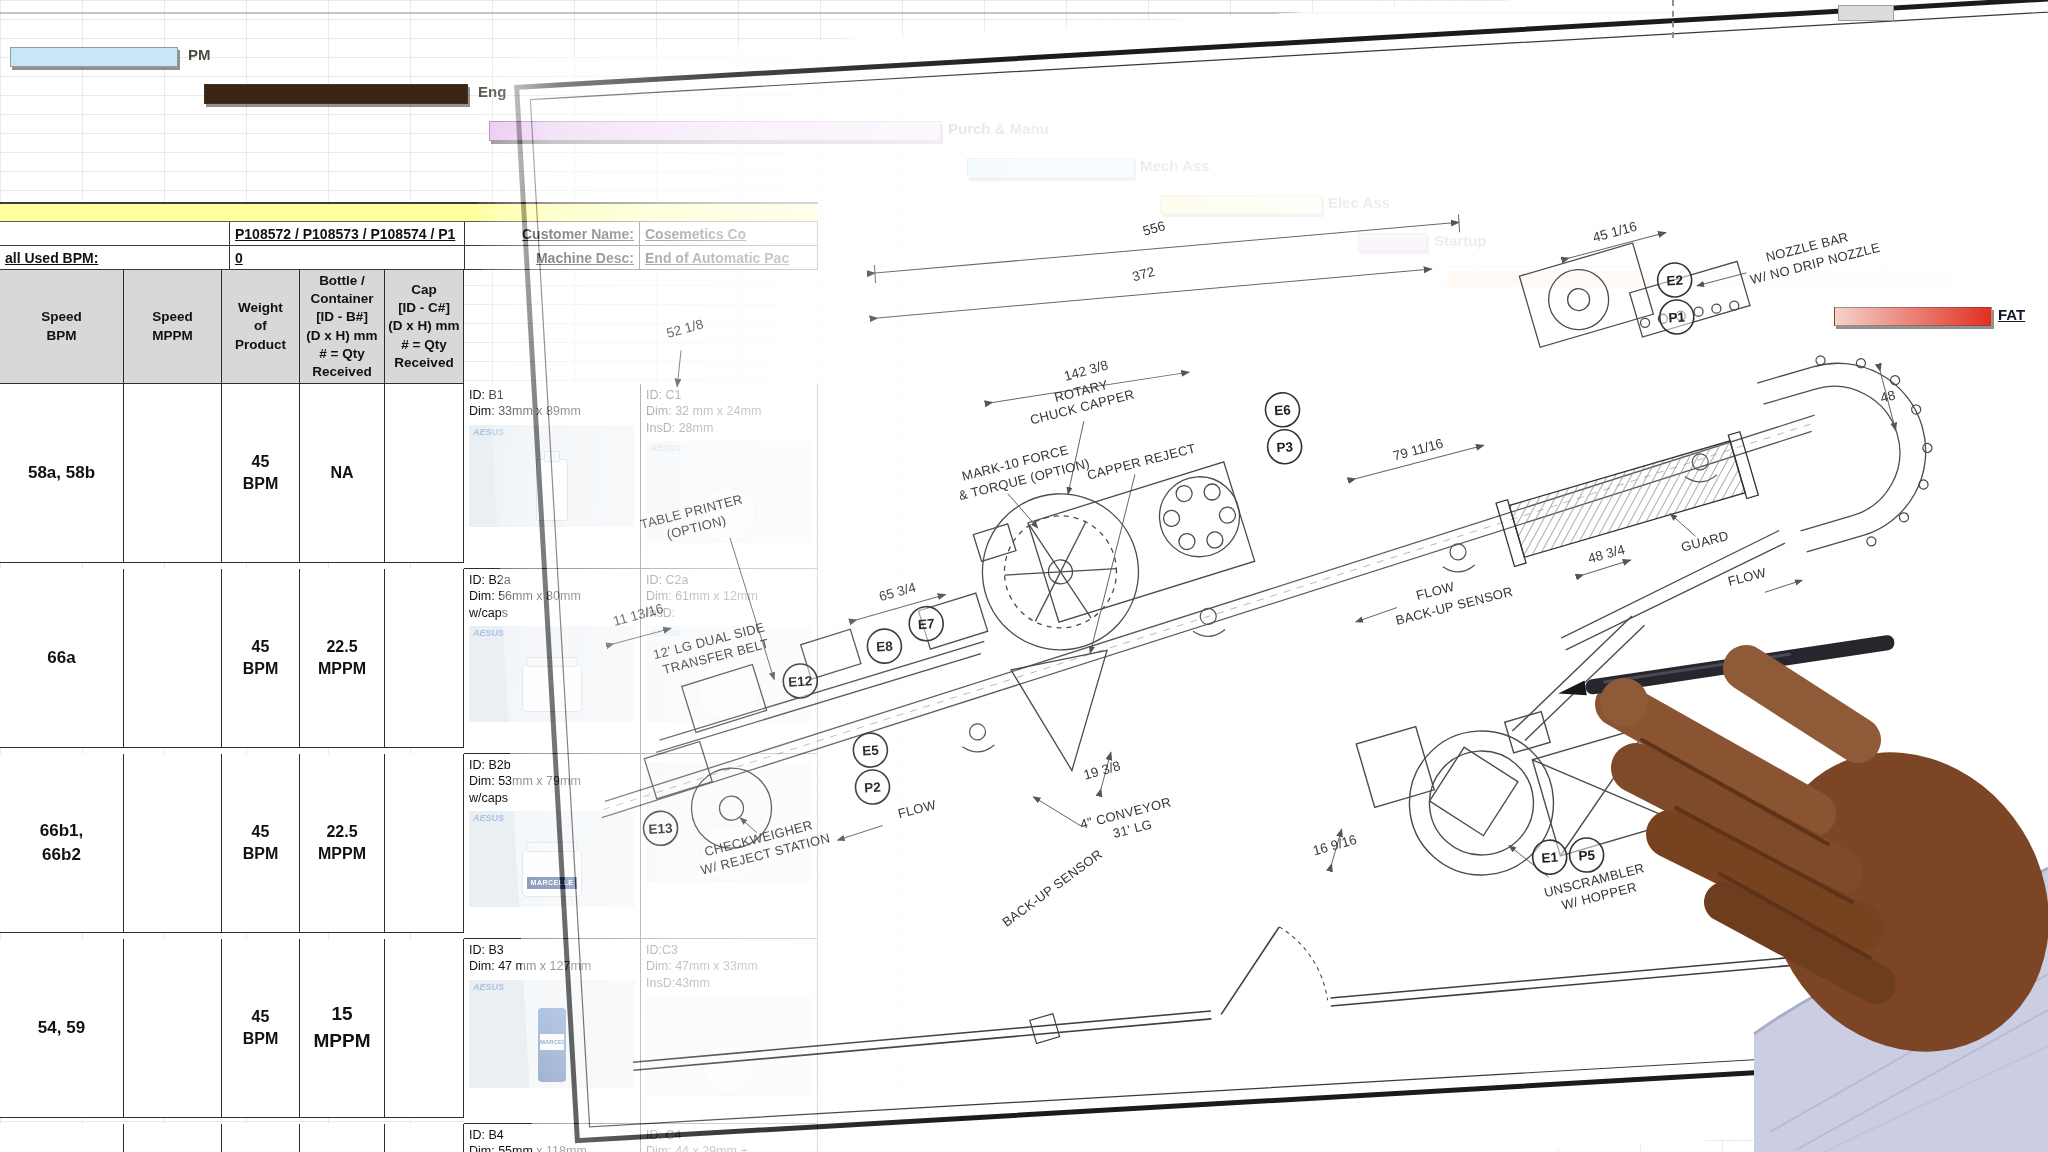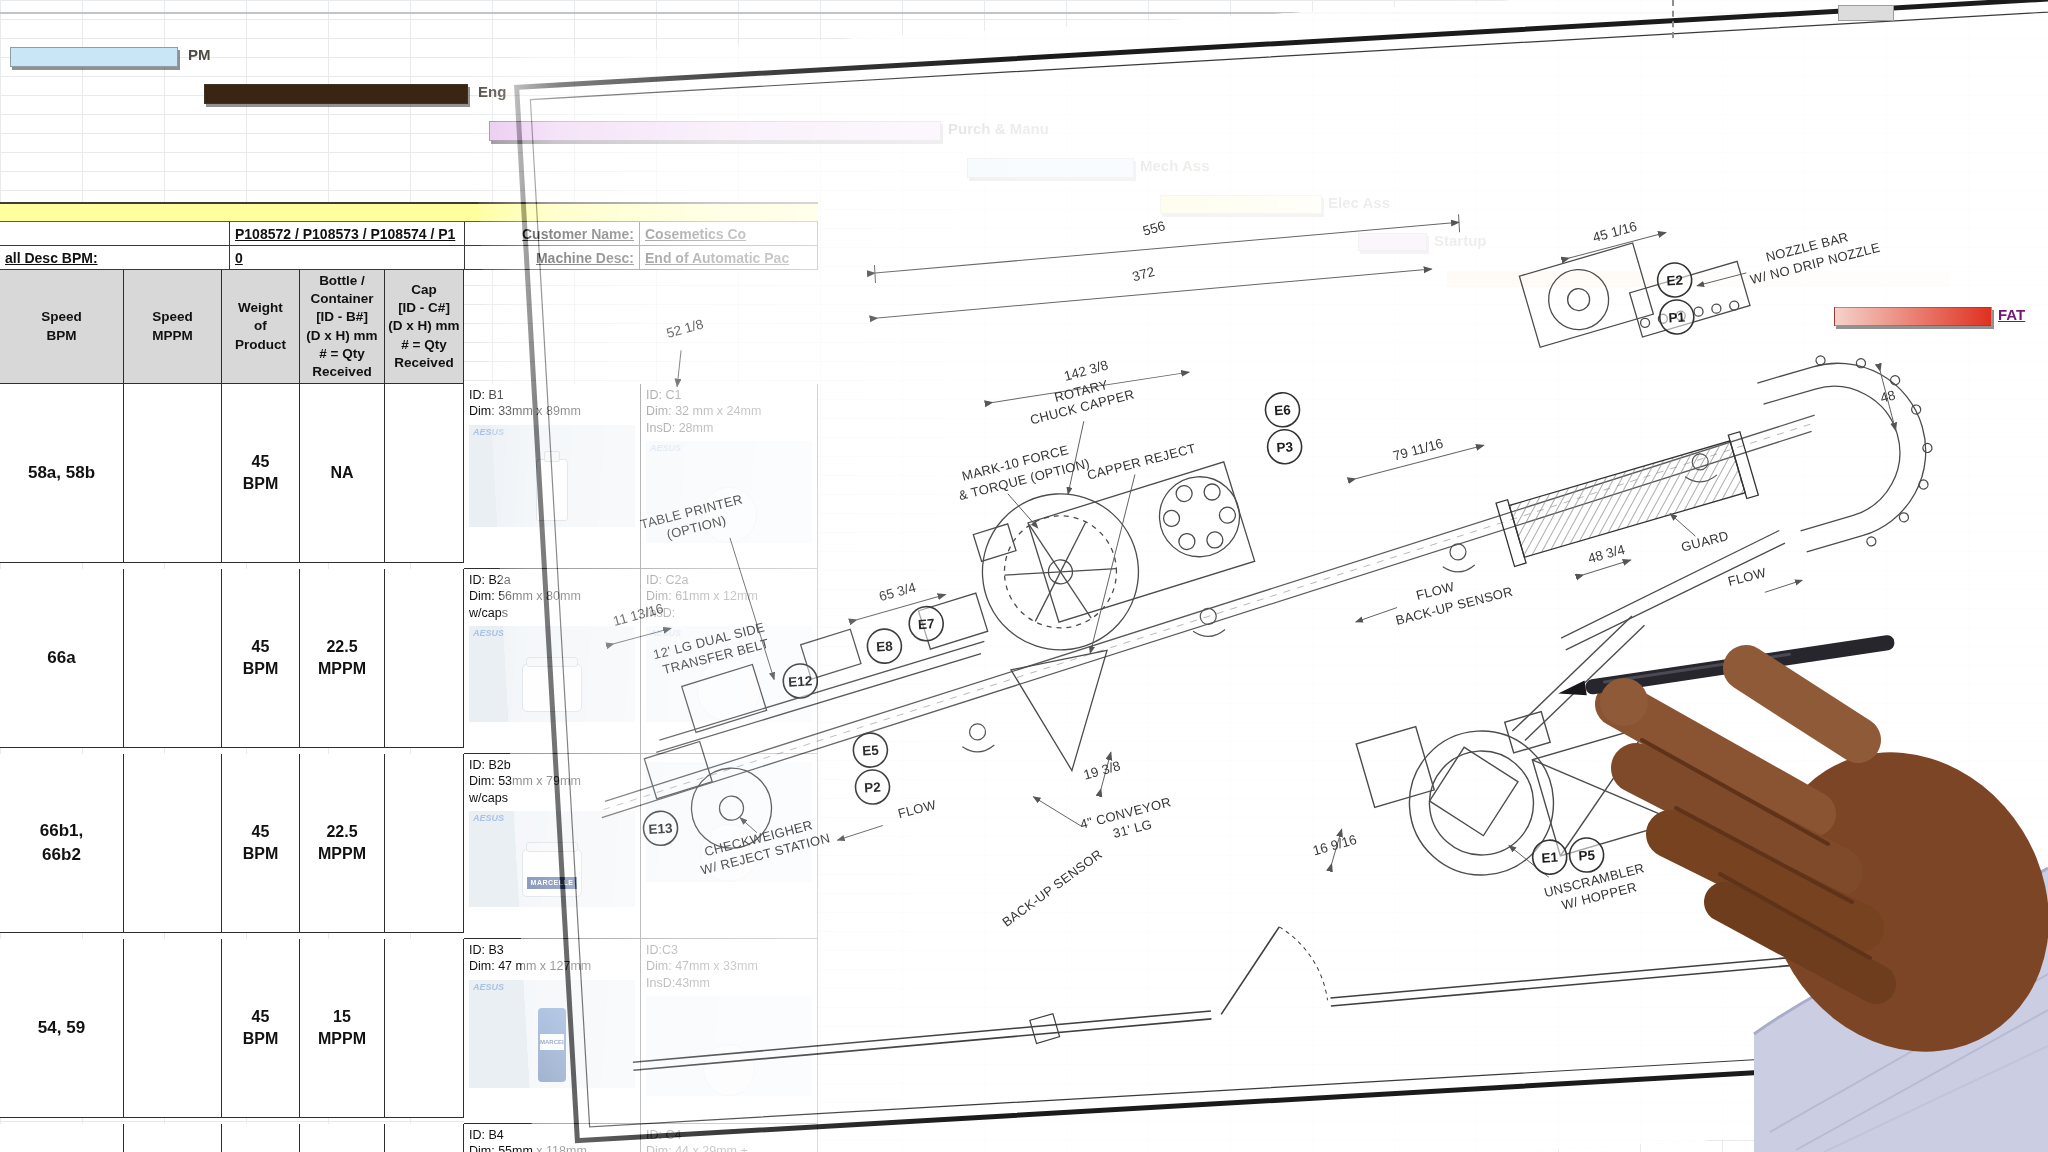--- a/index.html
+++ b/index.html
@@ -66,21 +66,21 @@
   .sheet svg{position:absolute;inset:0;}
   .dim{font-family:"Liberation Sans",sans-serif;font-size:13.5px;fill:#3b3b3b;}
   .lbl{font-family:"Liberation Sans",sans-serif;font-size:13px;fill:#333;letter-spacing:.3px;}
   .bal{font-family:"Liberation Sans",sans-serif;font-size:13.5px;font-weight:bold;fill:#1c1c1c;}
 
   
   .pagebreak{position:absolute;left:1672px;top:0;height:38px;border-left:2px dashed #8f8f8f;z-index:6;}
   .graybox{position:absolute;left:1838px;top:5px;width:54px;height:14px;background:#dcdcdc;
            border:1px solid #9d9d9d;z-index:6;}
   .fatbar{z-index:6 !important;}
-  .fatlabel{z-index:6 !important;color:#701a75;text-decoration:underline;}
+  .fatlabel{z-index:6 !important;color:#0f172a;text-decoration:underline;}
 
   .handwrap{position:absolute;left:1508px;top:572px;width:540px;height:580px;z-index:8;}
   .logo{position:absolute;left:1758px;top:1052px;z-index:7;color:#1a6fcd;font-style:italic;
         font-weight:bold;font-size:52px;letter-spacing:1px;text-shadow:1px 1px 0 rgba(255,255,255,.55);}
   .logo sup{font-size:14px;font-style:normal;margin-left:2px;}
 </style>
 </head>
 <body>
 
 <div class="grid-bg"></div>
@@ -114,21 +114,21 @@
 <div class="spec">
   <div class="band"></div>
 
   <div class="inforow">
     <div></div>
     <div>P108572 / P108573 / P108574 / P1</div>
     <div class="ir-right">Customer Name:</div>
     <div>Cosemetics Co</div>
   </div>
   <div class="inforow">
-    <div>all Desc BPM:</div>
+    <div>all Used BPM:</div>
     <div>0</div>
     <div class="ir-right">Machine Desc:</div>
     <div>End of Automatic Pac</div>
   </div>
 
   <div class="cols hdr">
     <div>Speed
 BPM</div>
     <div>Speed
 MPPM</div>
@@ -225,21 +225,21 @@
         <div class="cap-circle" style="width:56px;height:56px;"></div>
       </div>
     </div>
   </div>
 
   <div class="cols drow">
     <div class="c-center">54, 59</div>
     <div></div>
     <div class="c-center" style="font-size:16px">45
 BPM</div>
-    <div class="c-center" style="font-size:16px">15
+    <div class="c-center" style="font-size:19px">15
 MPPM</div>
     <div></div>
     <div class="c-prod">
       <span class="ptext">ID: B3
 Dim: 47 mm x 127mm</span>
       <div class="photo" style="height:108px">
         <span class="wm">AESUS</span>
         <div class="b-blue">
           <div class="b-blue-band">MARCELLE</div>
         </div>

